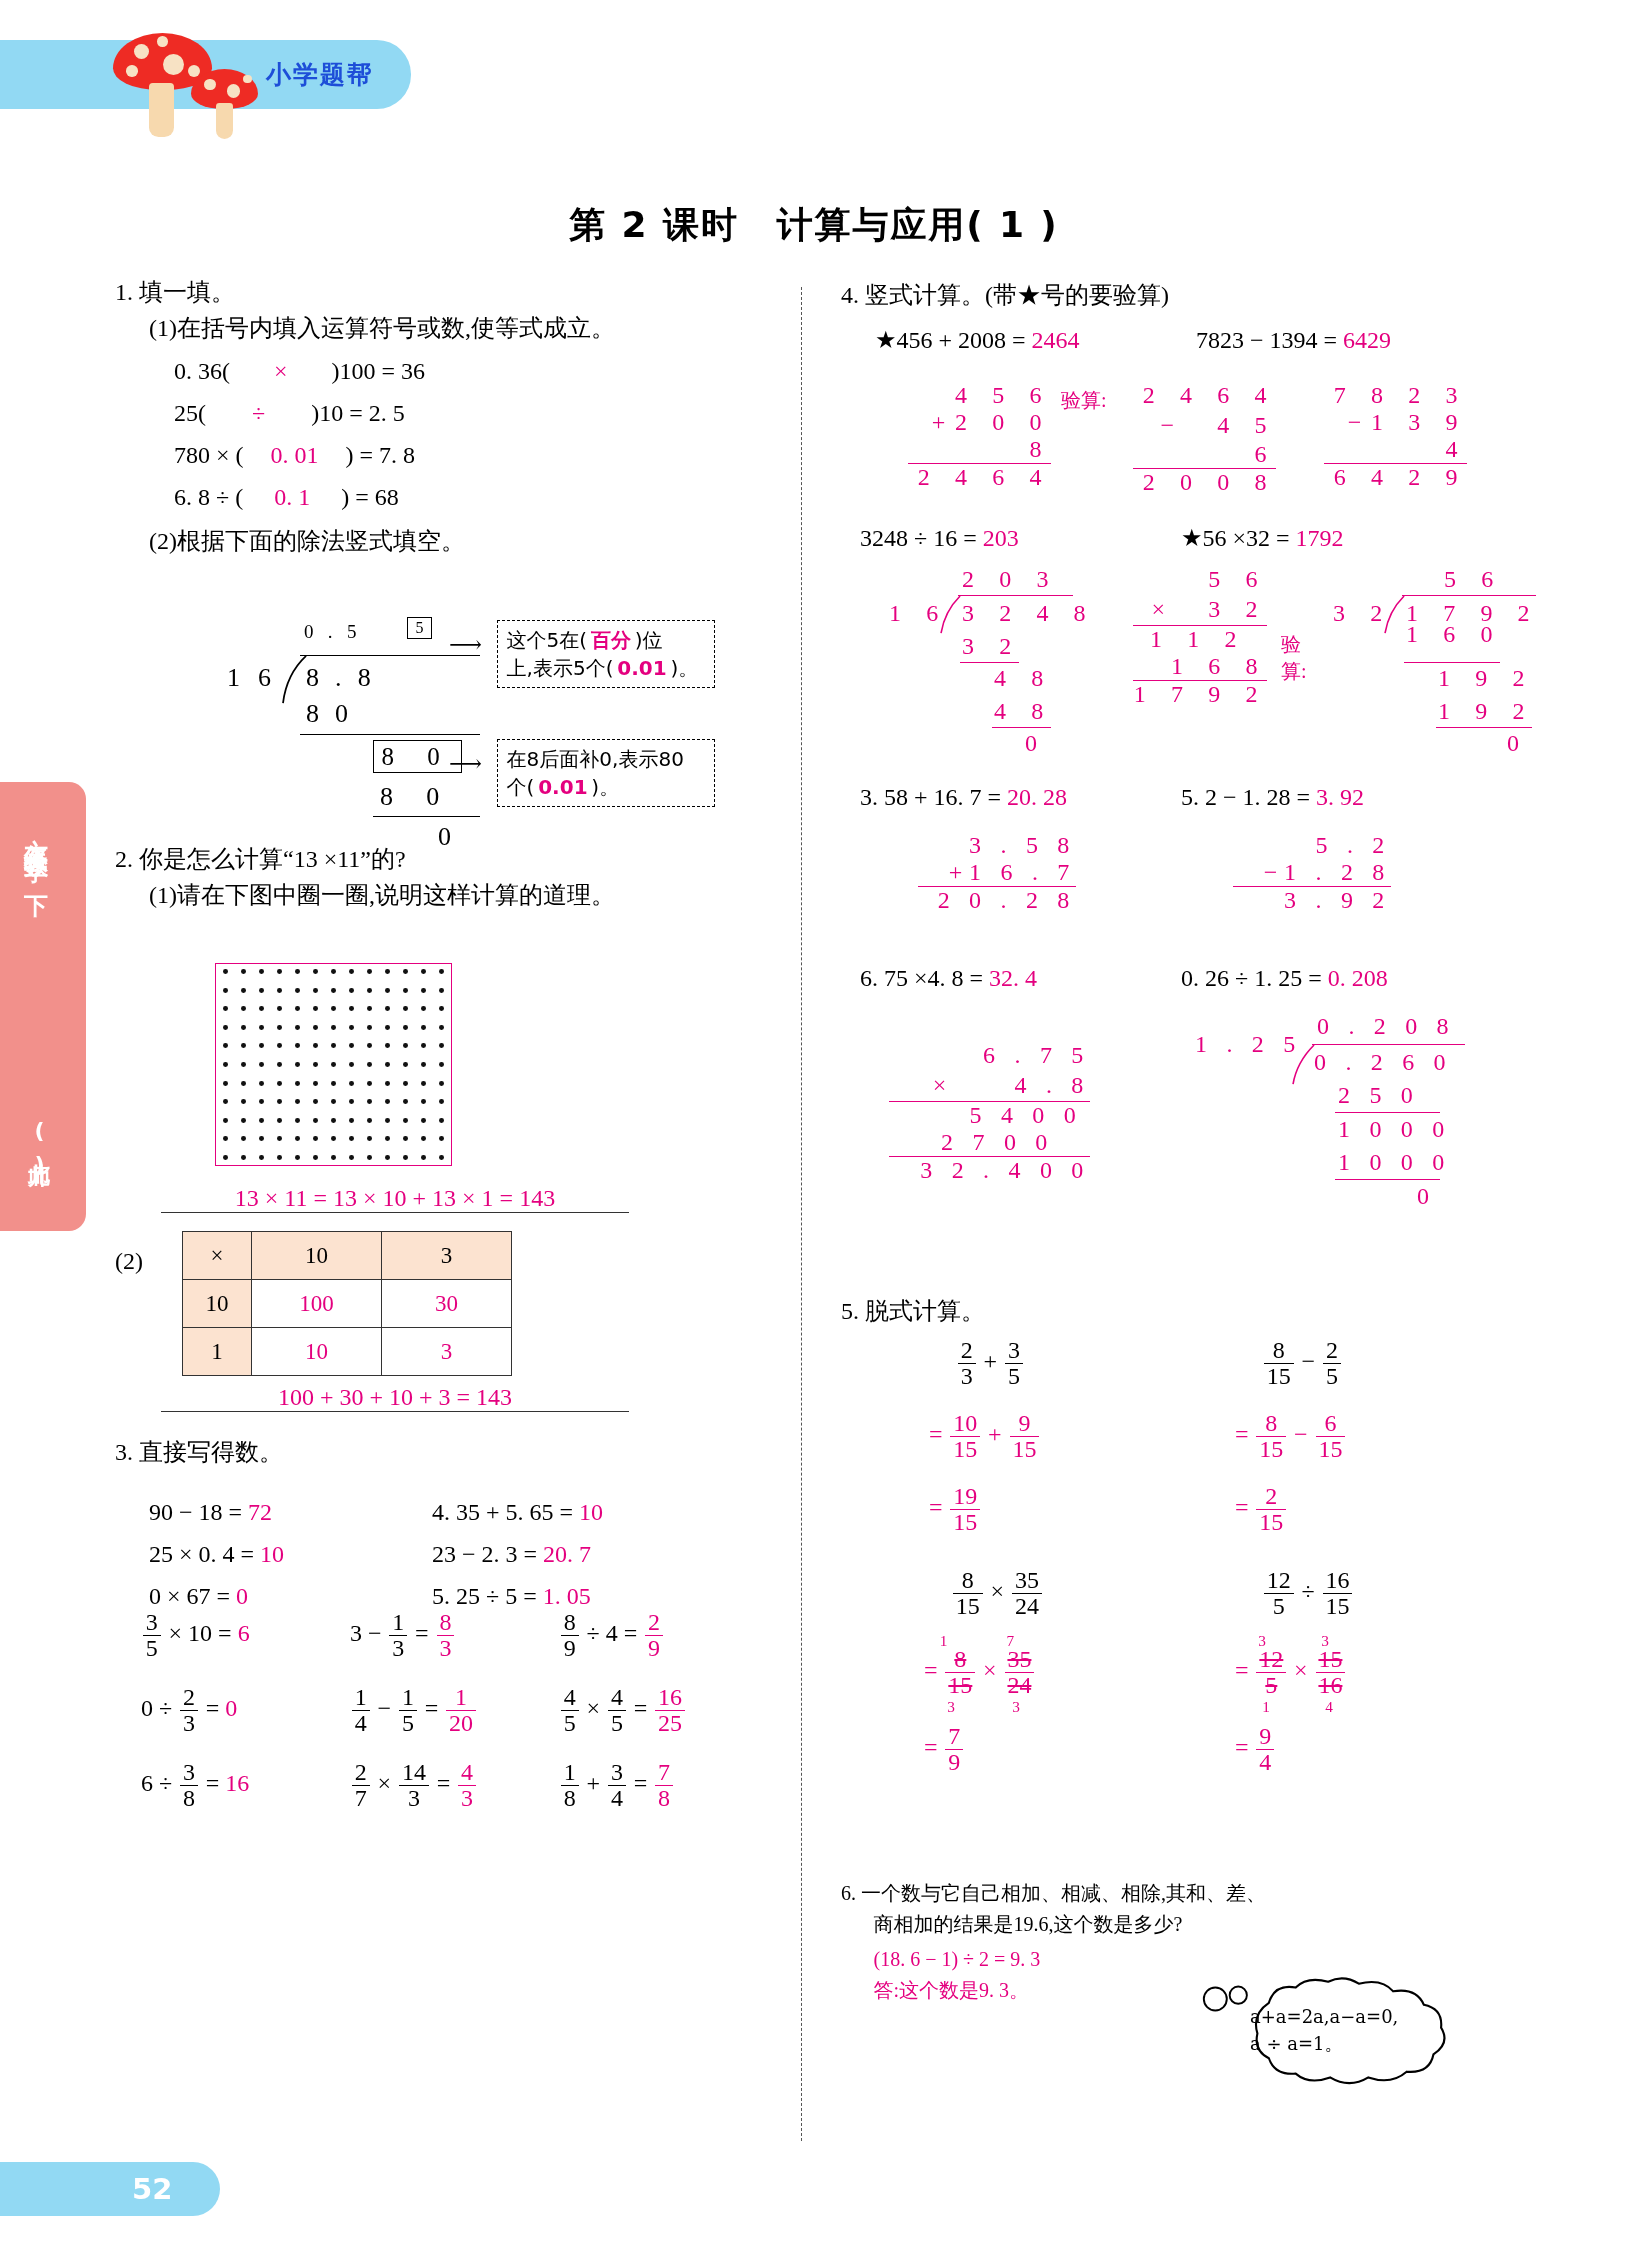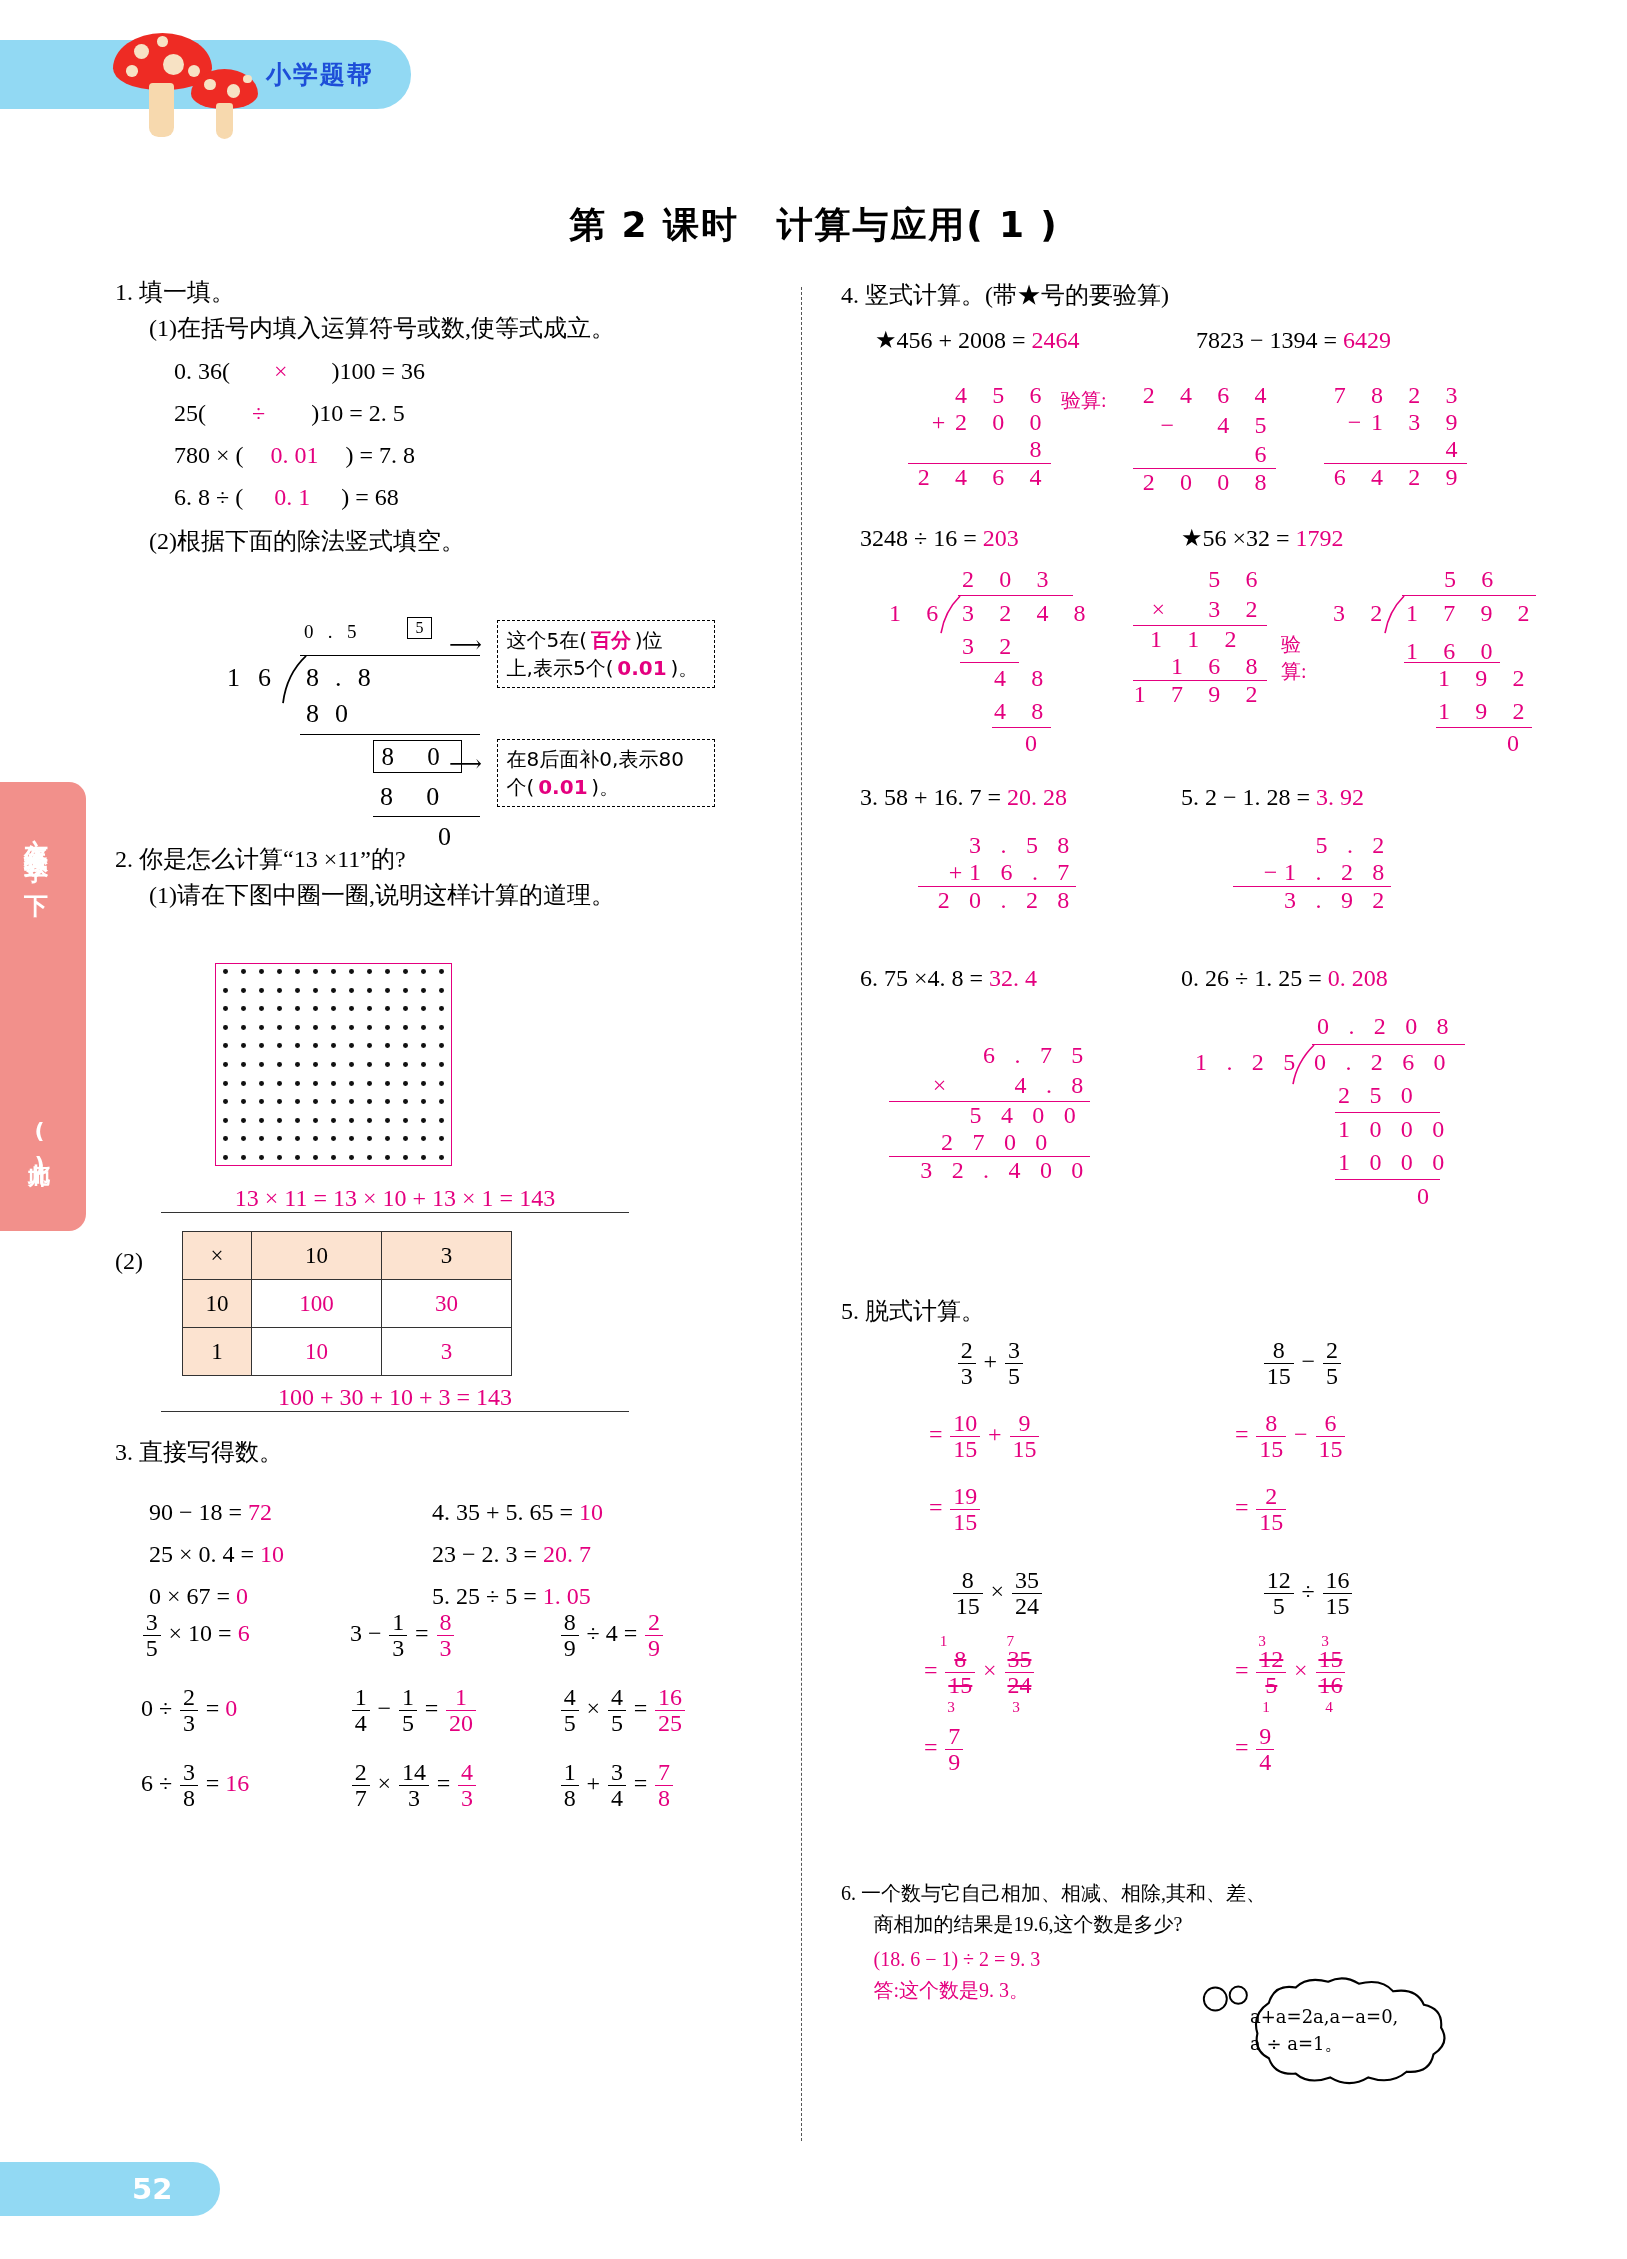--- a/index.html
+++ b/index.html
@@ -601,21 +601,21 @@
 
 <div style="position:absolute;left:1333px;top:566px;font-size:24px;" class="pink">
   <div style="position:relative;width:210px;height:182px;">
     <div style="position:absolute;left:111px;top:0;letter-spacing:9.6px;">5 6</div>
     <div style="position:absolute;left:69px;top:29px;width:134px;border-top:1.5px solid #E4007F;"></div>
     <div style="position:absolute;left:0;top:34px;letter-spacing:9.6px;">3 2</div>
     <svg style="position:absolute;left:50px;top:29px;" width="25" height="40" viewBox="0 0 26 42">
       <path d="M22 1 C9 14, 4 28, 2 40" stroke="#E4007F" stroke-width="1.7" fill="none"></path>
     </svg>
     <div style="position:absolute;left:73px;top:34px;letter-spacing:9.6px;">1 7 9 2</div>
-    <div style="position:absolute;left:73px;top:72px;letter-spacing:9.6px;">1 6 0</div>
+    <div style="position:absolute;left:73px;top:55px;letter-spacing:9.6px;">1 6 0</div>
     <div style="position:absolute;left:71px;top:96px;width:96px;border-top:1.5px solid #E4007F;"></div>
     <div style="position:absolute;left:105px;top:99px;letter-spacing:9.6px;">1 9 2</div>
     <div style="position:absolute;left:105px;top:132px;letter-spacing:9.6px;">1 9 2</div>
     <div style="position:absolute;left:103px;top:161px;width:96px;border-top:1.5px solid #E4007F;"></div>
     <div style="position:absolute;left:174px;top:164px;">0</div>
   </div>
 </div>
 
 <div style="position:absolute;left:860px;top:784px;font-size:24px;">
   <span style="display:inline-block;width:315px;">
@@ -660,21 +660,21 @@
   <div style="text-align:right;width:201px;letter-spacing:6.7px;padding-right:7.6px;">5 4 0 0</div>
   <div style="text-align:right;width:201px;letter-spacing:6.7px;padding-right:36px;">2 7 0 0</div>
   <div style="width:201px;border-top:1.5px solid #E4007F;"></div>
   <div style="text-align:right;width:201px;letter-spacing:6.7px;">3 2 . 4 0 0</div>
 </div>
 
 <div style="position:absolute;left:1195px;top:1013px;font-size:24px;" class="pink">
   <div style="position:relative;width:268px;height:182px;">
     <div style="position:absolute;left:122px;top:0;letter-spacing:6.7px;">0 . 2 0 8</div>
     <div style="position:absolute;left:117px;top:31px;width:153px;border-top:1.5px solid #E4007F;"></div>
-    <div style="position:absolute;left:0;top:36px;letter-spacing:6.7px;">1 . 2 5</div>
+    <div style="position:absolute;left:0;top:18px;letter-spacing:6.7px;">1 . 2 5</div>
     <svg style="position:absolute;left:96px;top:31px;" width="27" height="42" viewBox="0 0 28 44">
       <path d="M24 1 C10 15, 4 30, 2 42" stroke="#E4007F" stroke-width="1.7" fill="none"></path>
     </svg>
     <div style="position:absolute;left:119px;top:36px;letter-spacing:6.7px;">0 . 2 6 0</div>
     <div style="position:absolute;left:143px;top:69px;letter-spacing:6.7px;">2 5 0</div>
     <div style="position:absolute;left:140px;top:99px;width:105px;border-top:1.5px solid #E4007F;"></div>
     <div style="position:absolute;left:143px;top:103px;letter-spacing:6.7px;">1 0 0 0</div>
     <div style="position:absolute;left:143px;top:136px;letter-spacing:6.7px;">1 0 0 0</div>
     <div style="position:absolute;left:140px;top:166px;width:105px;border-top:1.5px solid #E4007F;"></div>
     <div style="position:absolute;left:222px;top:170px;">0</div>

